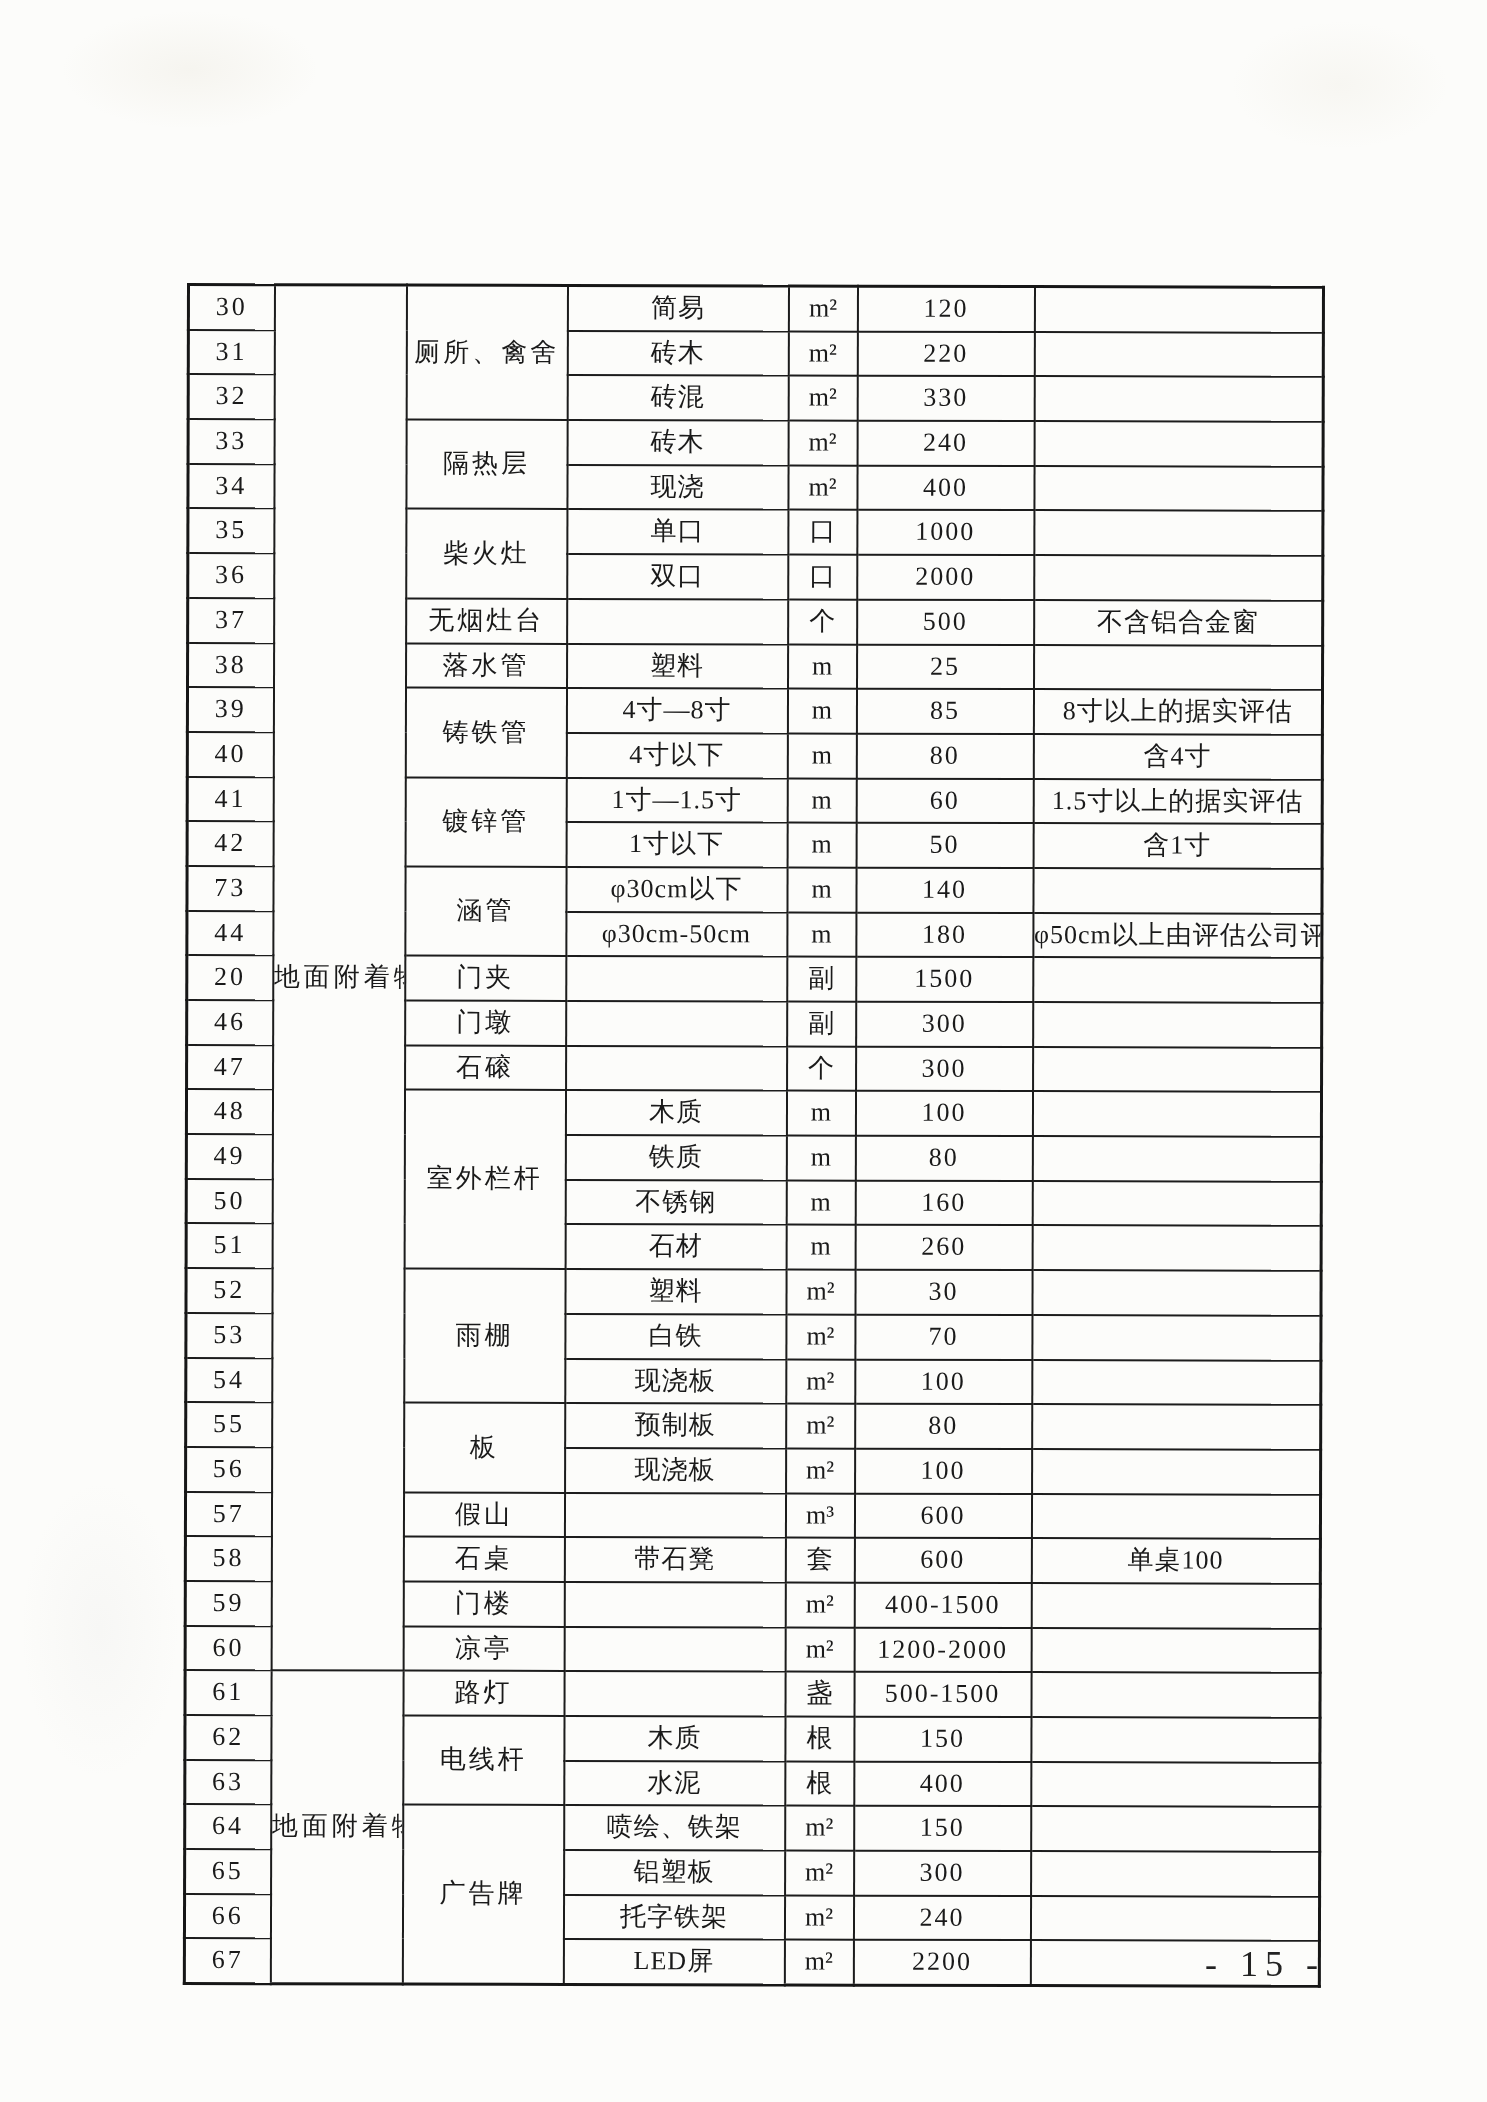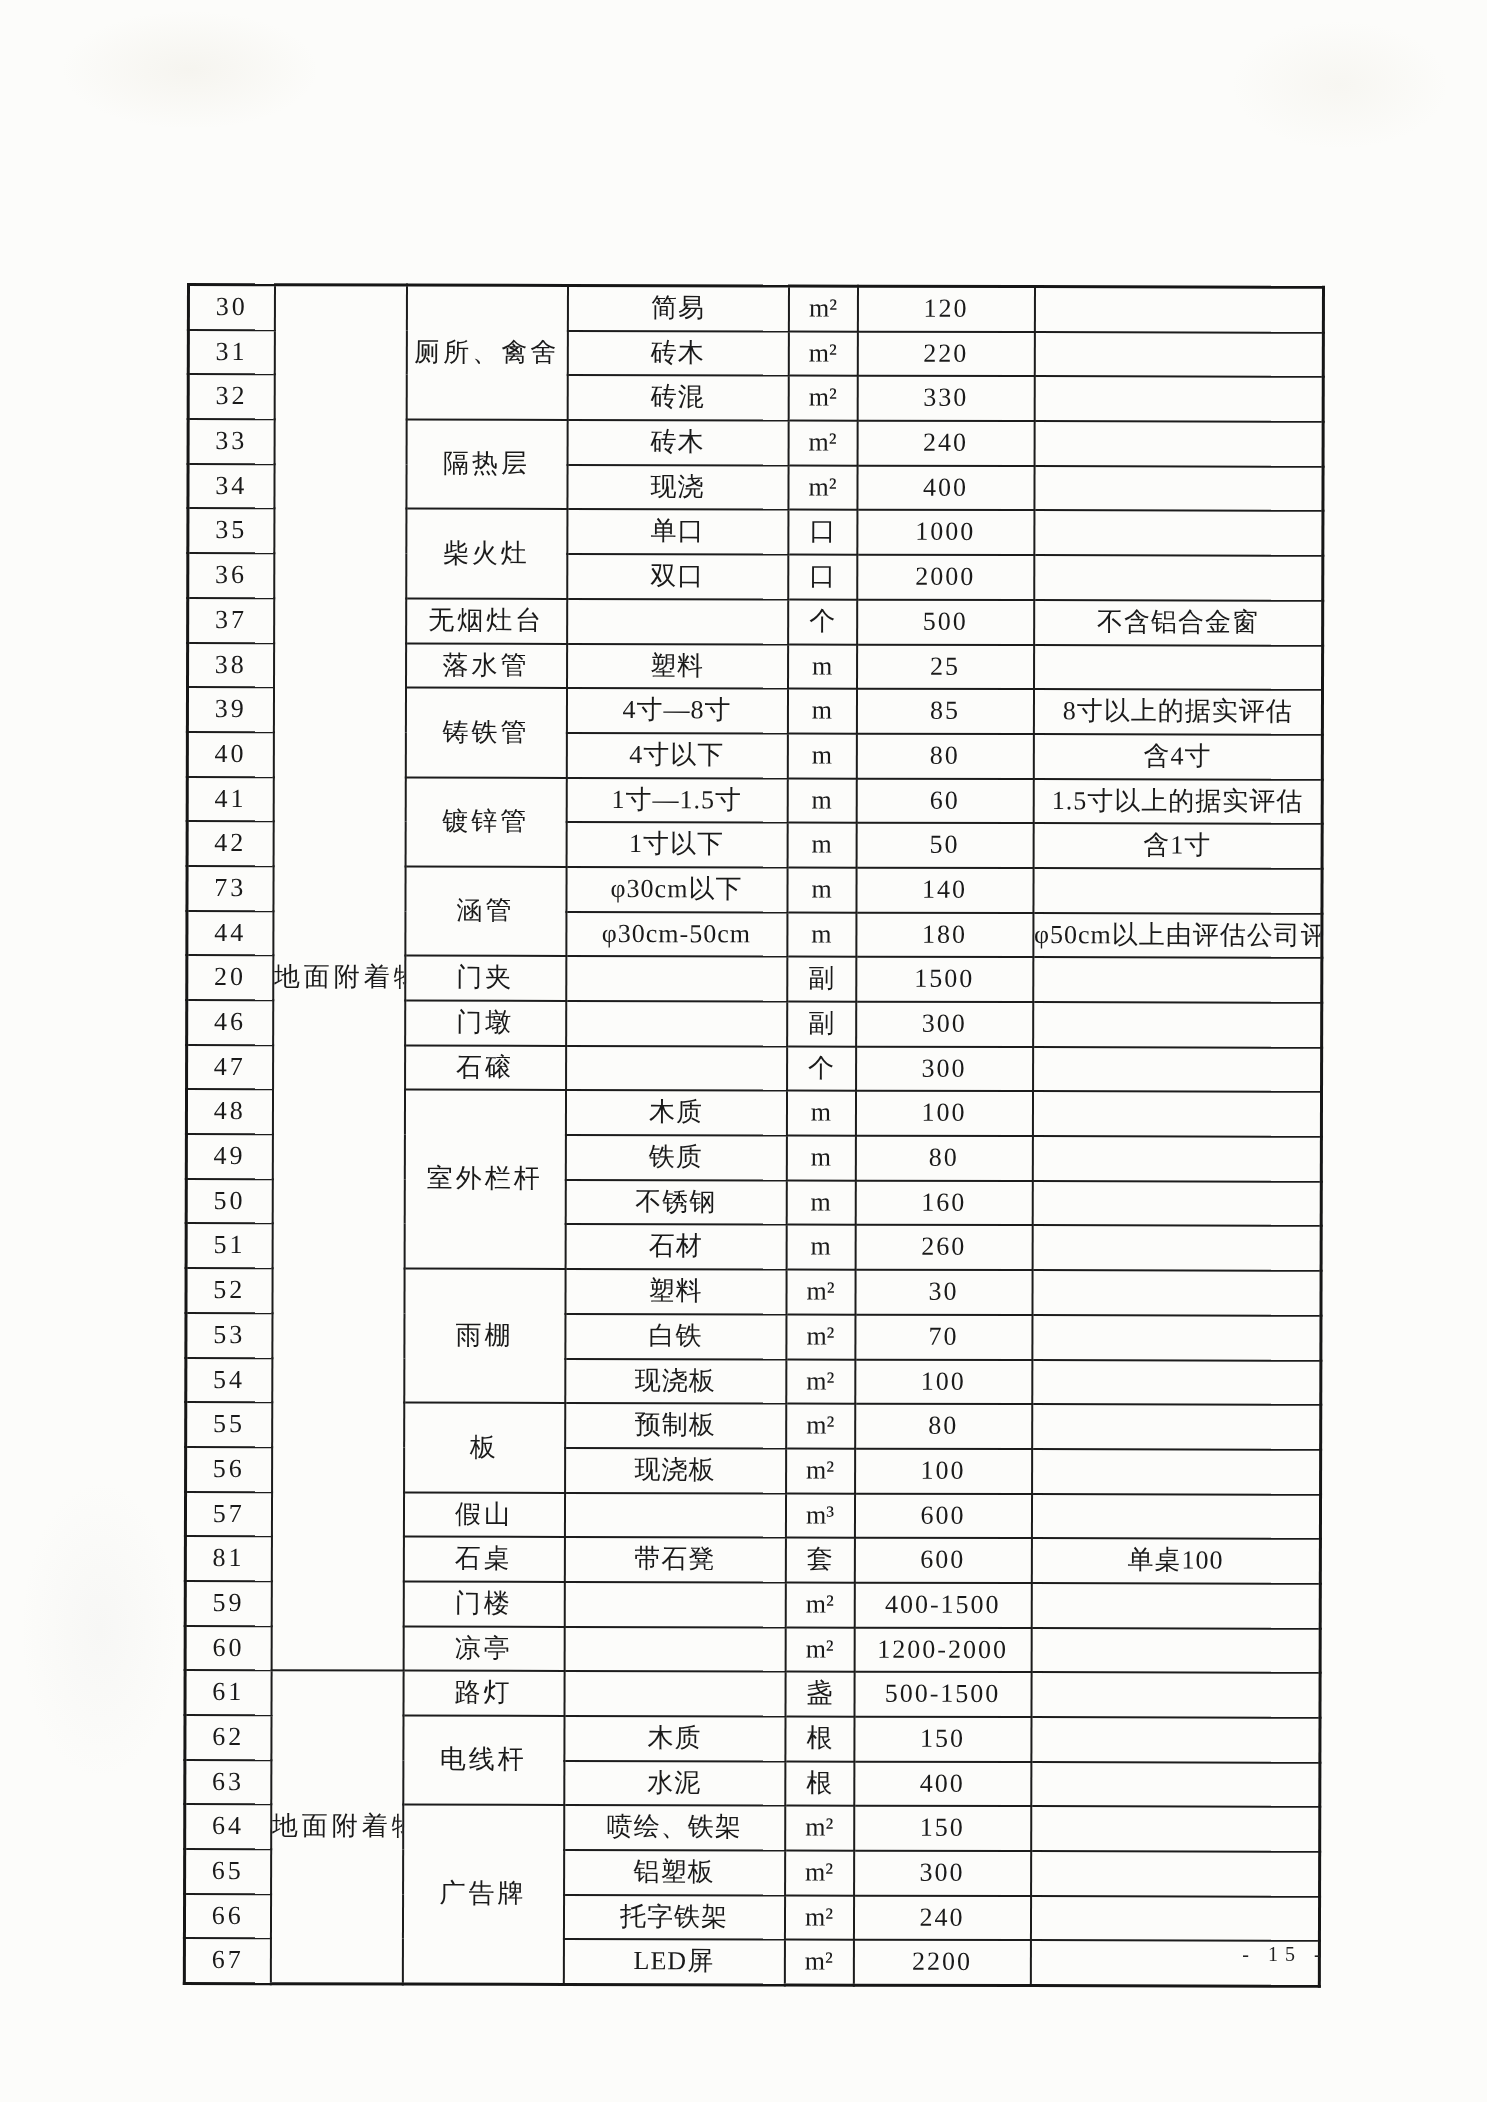--- a/index.html
+++ b/index.html
@@ -38,21 +38,21 @@
   td.c-num{letter-spacing:3px;}
   td.c-cat{font-size:27px;letter-spacing:4px;}
   td.c-item{font-size:27px;letter-spacing:3px;font-family:Liberation Serif, serif;}
   td.c-sub{font-size:26px;letter-spacing:1px;}
   td.c-unit{font-size:24px;}
   td.c-price{letter-spacing:2px;}
   td.c-note{text-align:left;padding-left:5px;font-size:26px;letter-spacing:1px;}
 
   .page-number{
     position:absolute;left:1205px;top:1943px;width:160px;
-    font-size:20px;letter-spacing:7px;text-align:center;color:#222;
+    font-size:36px;letter-spacing:7px;text-align:left;color:#222;
     font-family:"Liberation Serif","DejaVu Serif",serif;
   }
 </style>
 </head>
 <body>
 
 <div class="smudge s1"></div>
 <div class="smudge s2"></div>
 <div class="smudge s3"></div>
 
@@ -273,21 +273,21 @@
       </tr>
       <tr>
         <td class="c-num">57</td>
         <td class="c-item" rowspan="1">假山</td>
         <td class="c-sub"></td>
         <td class="c-unit">m³</td>
         <td class="c-price">600</td>
         <td class="c-note"></td>
       </tr>
       <tr>
-        <td class="c-num">81</td>
+        <td class="c-num">58</td>
         <td class="c-item" rowspan="1">石桌</td>
         <td class="c-sub">带石凳</td>
         <td class="c-unit">套</td>
         <td class="c-price">600</td>
         <td class="c-note">单桌100</td>
       </tr>
       <tr>
         <td class="c-num">59</td>
         <td class="c-item" rowspan="1">门楼</td>
         <td class="c-sub"></td>

